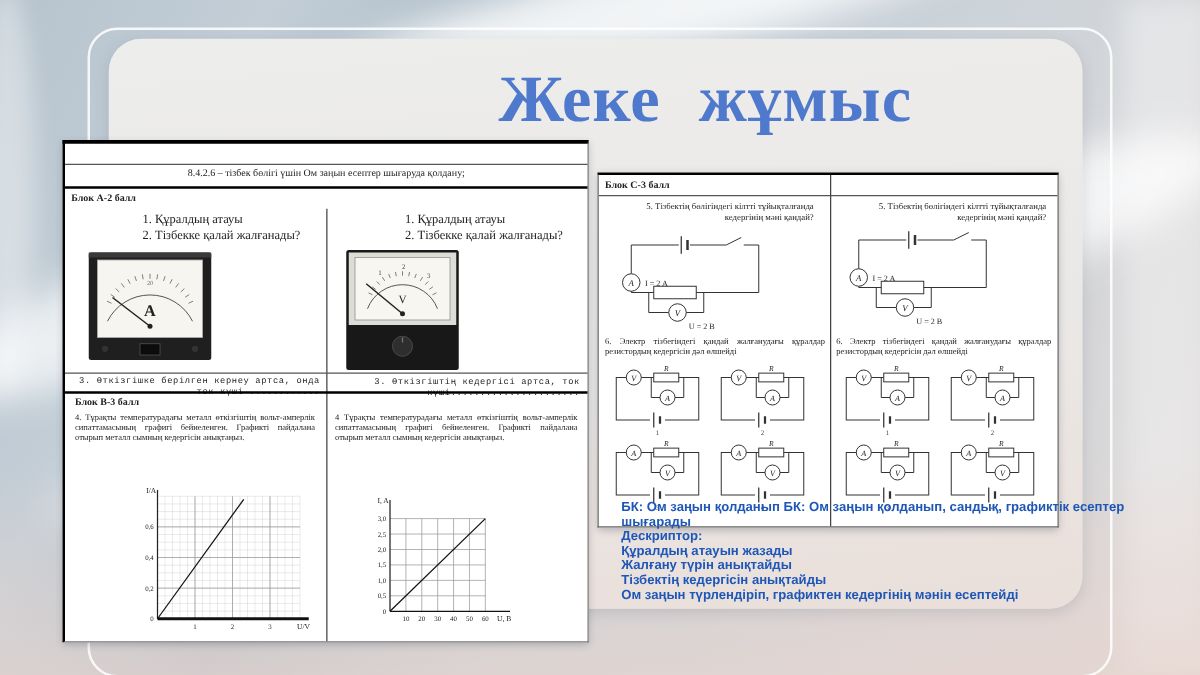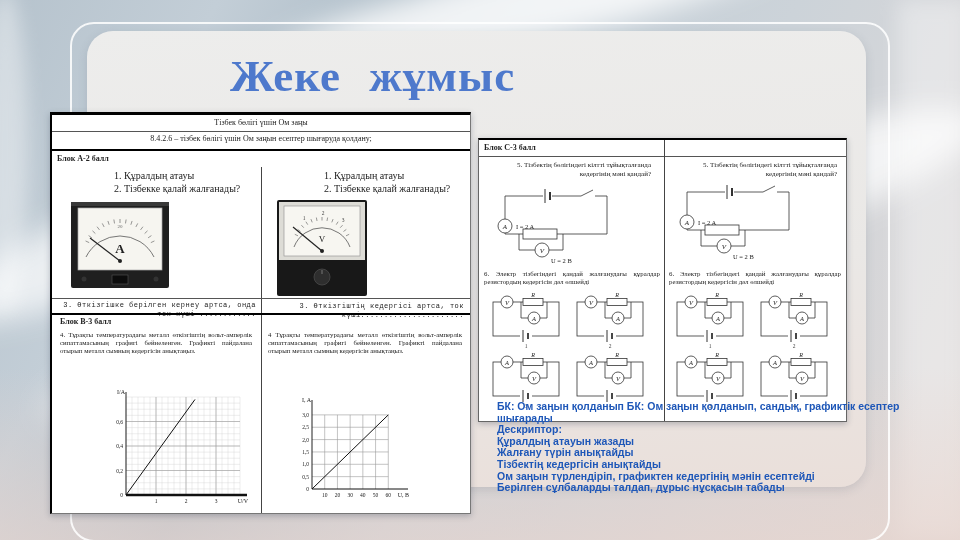--- a/index.html
+++ b/index.html
@@ -19,23 +19,23 @@
   .s6{left:-18px;top:-10px;width:46px;height:320px;filter:blur(9px);opacity:.5;}
   .bg-pink{position:absolute;inset:0;
       background:linear-gradient(180deg,rgba(0,0,0,0) 68%,rgba(233,213,206,.65) 100%);}
   
   .outer-frame{position:absolute;left:70px;top:22px;width:816px;height:516px;
       border:2px solid rgba(255,255,255,.85);border-radius:24px;}
   .inner-panel{position:absolute;left:87px;top:31px;width:779px;height:456px;
       border-radius:26px;
       background:linear-gradient(175deg,#ededec 0%,#eae8e6 55%,#eadfda 100%);
       box-shadow:0 3px 10px rgba(90,100,115,.18);}
-  .slide-title{position:absolute;left:230px;top:50px;width:500px;text-align:left;
+  .slide-title{position:absolute;left:230px;top:50px;width:500px;text-align:right;
       font-family:"Liberation Serif","DejaVu Serif",serif;font-weight:bold;
-      font-size:45px;letter-spacing:1px;word-spacing:16px;color:#4e79cc;}
+      font-size:53px;letter-spacing:1px;word-spacing:16px;color:#4e79cc;}
   
   .ws{position:absolute;background:#fff;
       font-family:"Liberation Serif","DejaVu Serif",serif;color:#222;
       box-shadow:0 2px 6px rgba(50,60,80,.3);}
   .ws-left{left:50px;top:112px;width:418px;height:398px;
       border:1px solid #777;border-top:3px solid #000;border-left:2px solid #000;}
   .ws-right{left:478px;top:115px;width:367px;height:281px;
       border:1px solid #666;border-top:2px solid #000;margin-top:23px;}
   .ws *{position:absolute;}
   .hline{left:0;right:0;border-top:1px solid #555;height:0;}
@@ -67,21 +67,20 @@
 <div class="streak s5"></div>
 <div class="streak s6"></div>
 <div class="bg-pink"></div>
 
 <div class="outer-frame"></div>
 <div class="inner-panel"></div>
 
 <div class="slide-title">Жеке жұмыс</div>
 
 <div class="ws ws-left">
-  <div class="ws-h" style="top:3px">Тізбек бөлігі үшін Ом заңы</div>
   <div class="hline" style="top:16px"></div>
   <div class="ws-h" style="top:19px">8.4.2.6 – тізбек бөлігі үшін Ом заңын есептер шығаруда қолдану;</div>
   <div class="hline-thick" style="top:34px"></div>
   <div class="blk" style="top:39px;left:5px">Блок А-2 балл</div>
   <div class="vline" style="left:209px;top:52px;height:346px"></div>
 
   <div class="it" style="top:56px;left:14px">1.  Құралдың атауы</div>
   <div class="it" style="top:69px;left:14px">2.  Тізбекке қалай жалғанады?</div>
   <div class="it" style="top:56px;left:224px">1.  Құралдың атауы</div>
   <div class="it" style="top:69px;left:224px">2.  Тізбекке қалай жалғанады?</div>
@@ -437,14 +436,13 @@
     </div>
 </div>
 
 <div class="objectives">
   <div>БК: Ом заңын қолданып БК: Ом заңын қолданып, сандық, графиктік есептер шығарады</div>
   <div>Дескриптор:</div>
   <div>Құралдың атауын жазады</div>
   <div>Жалғану түрін анықтайды</div>
   <div>Тізбектің кедергісін анықтайды</div>
   <div>Ом заңын түрлендіріп, графиктен кедергінің мәнін есептейді</div>
-  <div>Берілген сұлбаларды талдап, дұрыс нұсқасын табады</div>
 </div>
 
 </body></html>

